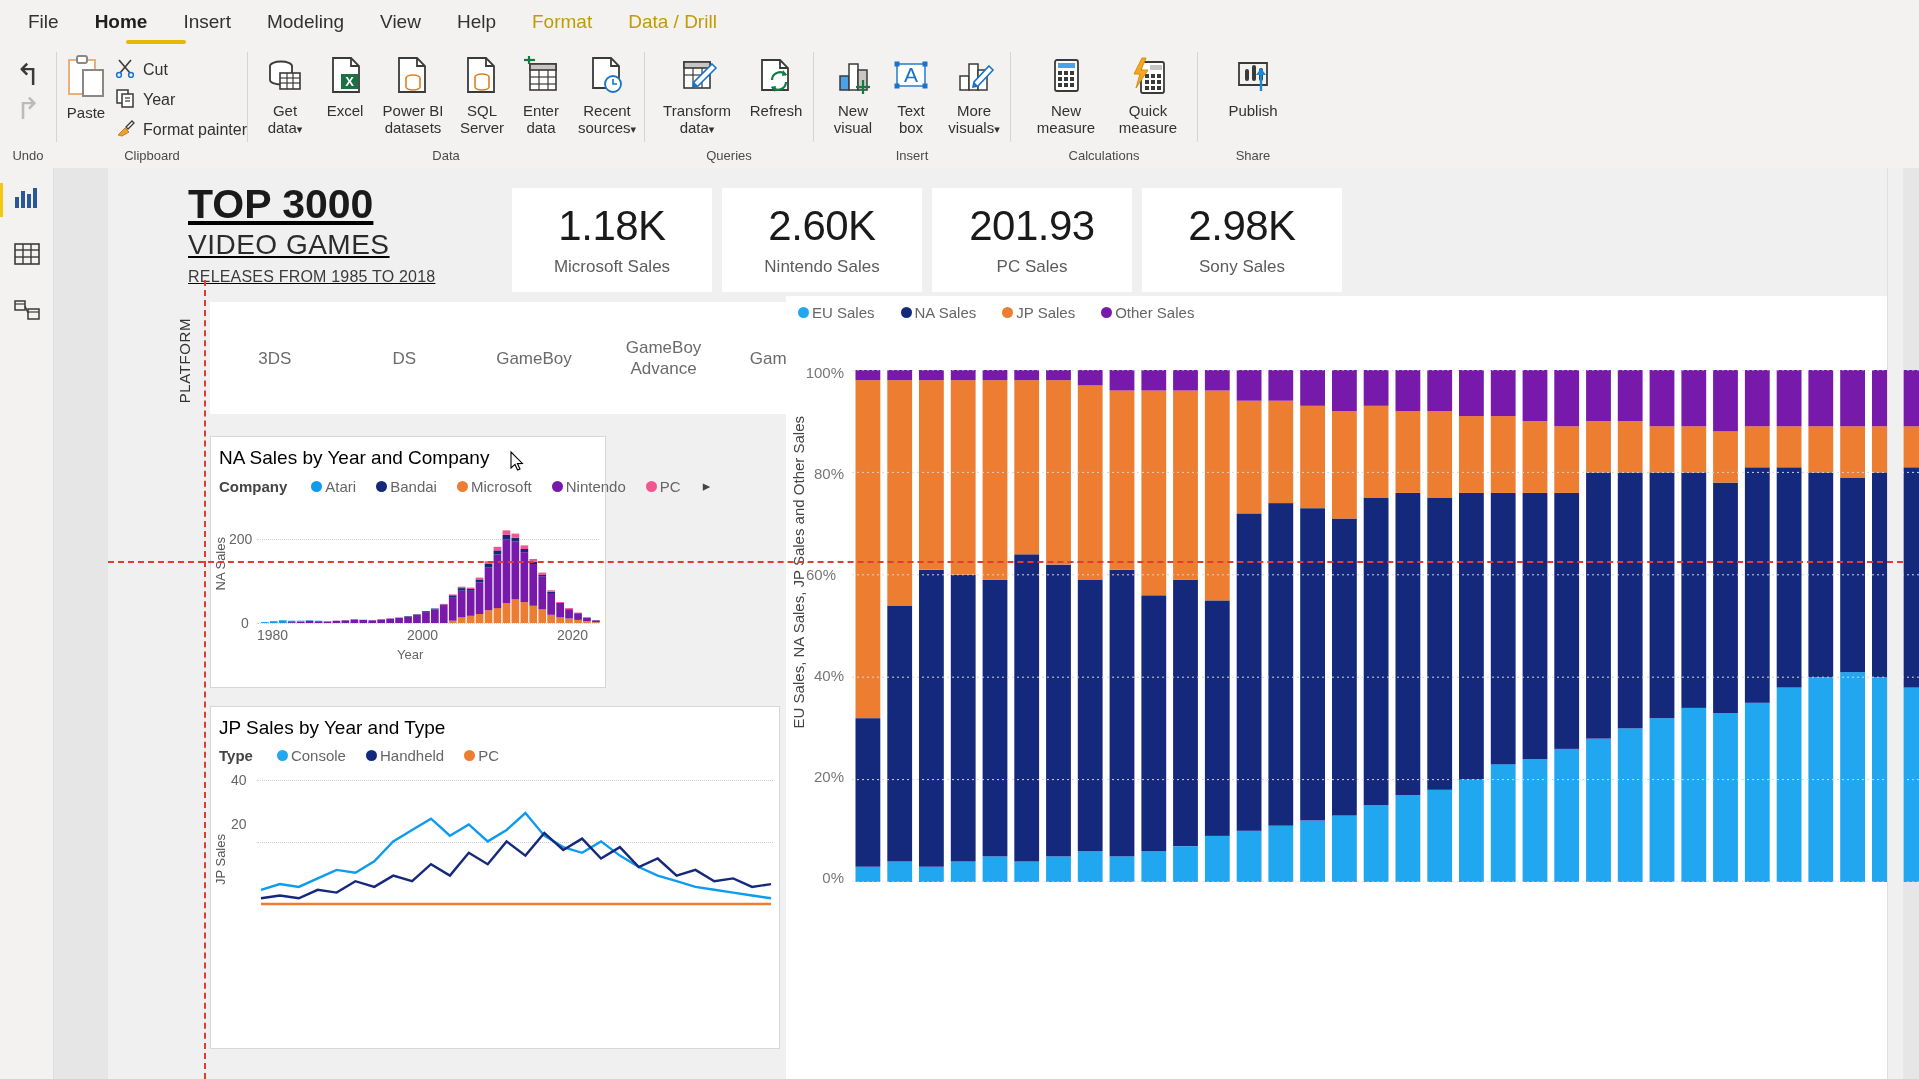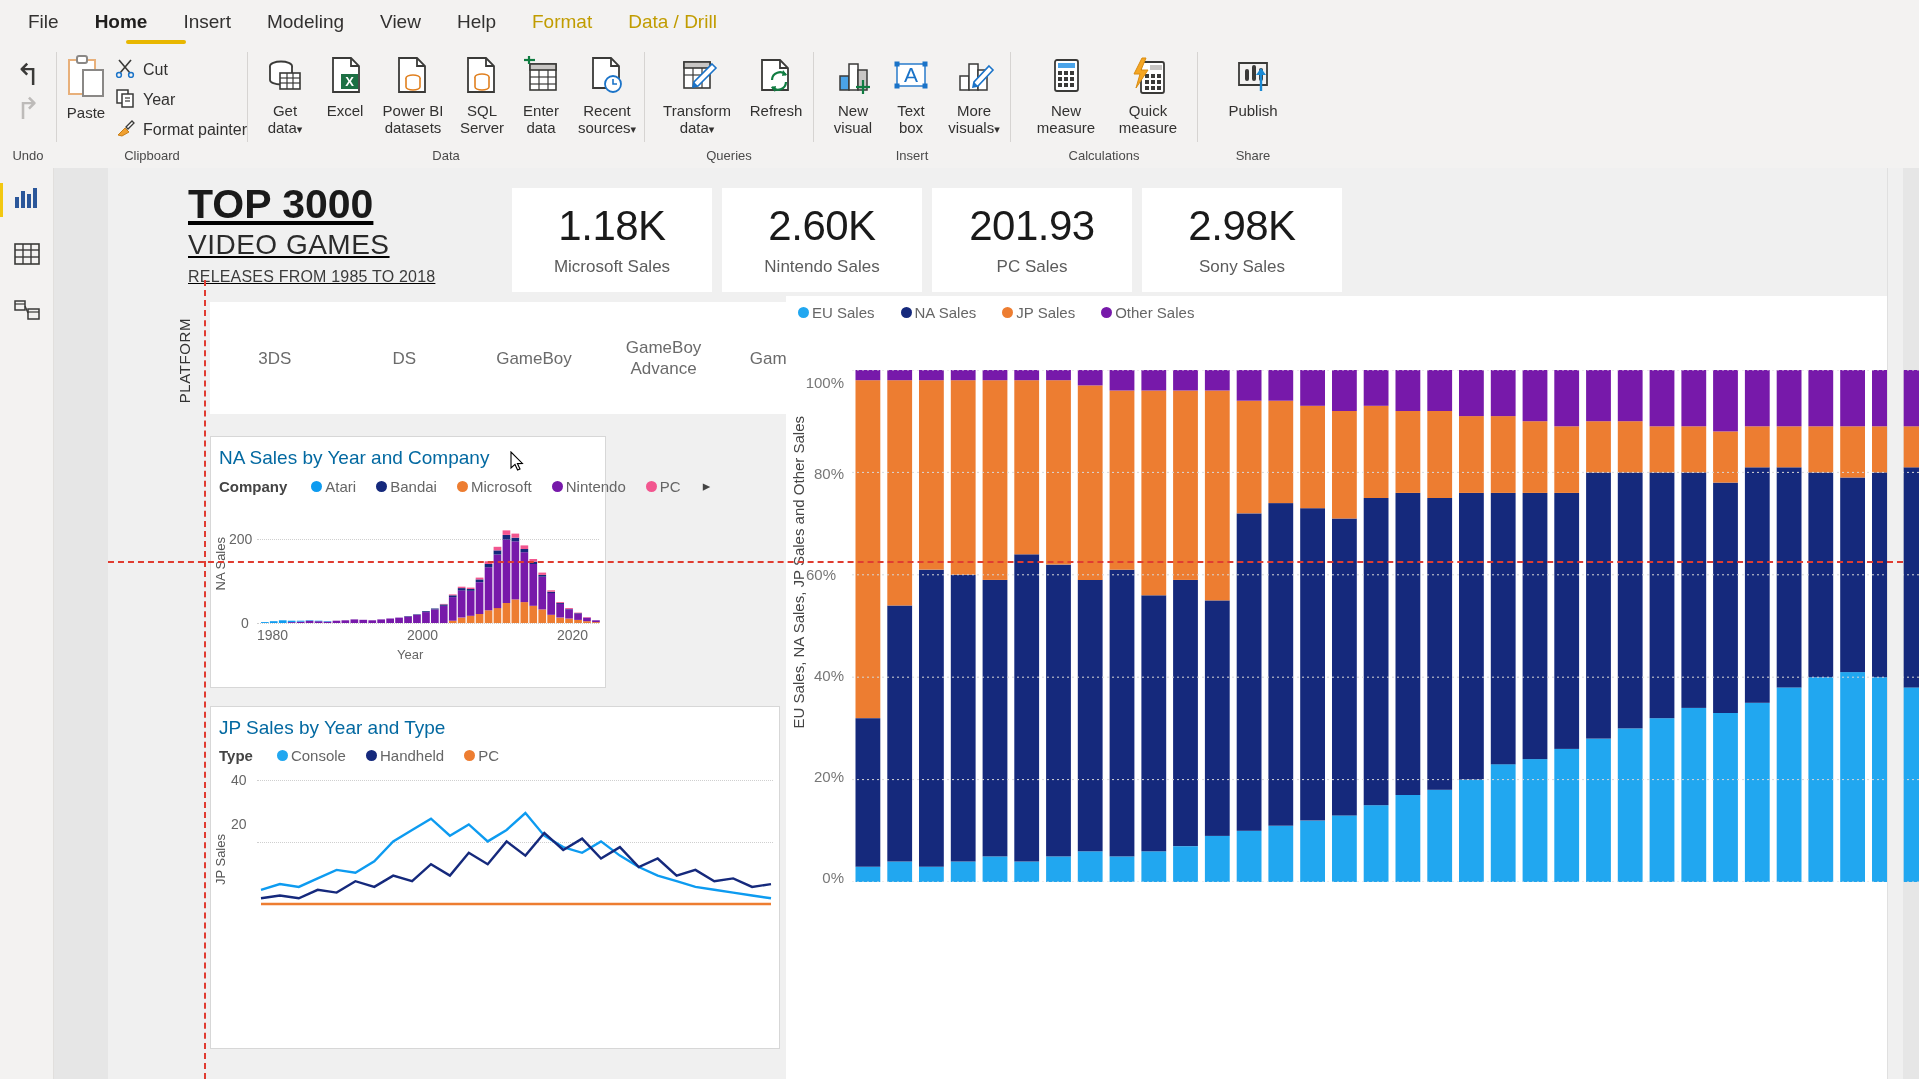--- a/index.html
+++ b/index.html
@@ -122,21 +122,21 @@
   .slicer-item {
     flex: 1; text-align: center; font-size: 17px; color: #6b6b6b; line-height: 21px;
   }
   .slicer-next { width: 36px; text-align: center; font-size: 30px; color: #555; font-weight: 300; }
 
   
   .vis-na {
     position: absolute; left: 102px; top: 268px; width: 396px; height: 252px;
     background: #ffffff; border: 1px solid #d7d7d7;
   }
-  .vis-title { font-size: 19px; color: #0369a1; padding: 10px 8px 0 8px; }
+  .vis-title { font-size: 19px; color: #000000; padding: 10px 8px 0 8px; }
   .legend { display: flex; align-items: center; gap: 20px; padding: 8px 0 0 8px; flex-wrap: nowrap; }
   .legend .ltitle { font-size: 15px; font-weight: bold; color: #444; margin-right: 4px; }
   .litem { display: flex; align-items: center; gap: 3px; }
   .dot { width: 11px; height: 11px; border-radius: 50%; display: inline-block; }
   .litem .lt { font-size: 15px; color: #666; }
   .leg-next { font-size: 15px; color: #444; margin-left: 2px; }
 
   .plot { position: relative; }
   .ax-ylabel {
     position: absolute; writing-mode: vertical-rl; transform: rotate(180deg);
@@ -744,21 +744,21 @@
           <span class="dot" style="background:#ed7d31"></span>
           <span class="lt">JP Sales</span>
           </span>
         <span class="litem" style="margin-left:6px;">
           <span class="dot" style="background:#7719aa"></span>
           <span class="lt">Other Sales</span>
           </span>
       </div>
       <div class="stack-ylabel">EU Sales, NA Sales, JP Sales and Other Sales</div>
       <div class="plot" style="position:absolute; left:0; top:74px; right:0; bottom:0;">
-        <span class="stack-tick" style="left:8px; top:-6px;margin-top:10px;">100%</span>
+        <span class="stack-tick" style="left:8px; top:-6px;">100%</span>
         <span class="stack-tick" style="left:8px; top:95px;">80%</span>
         <span class="stack-tick" style="left:0; top:196px;">60%</span>
         <span class="stack-tick" style="left:8px; top:297px;">40%</span>
         <span class="stack-tick" style="left:8px; top:398px;">20%</span>
         <span class="stack-tick" style="left:8px; top:499px;">0%</span>
         <svg id="stack-svg" width="1080" height="512" style="position:absolute;left:66px;top:0;">
             <rect x="3.5" y="496.6" width="24.8" height="15.4" fill="#21a7f0"></rect>
             <rect x="3.5" y="348.2" width="24.8" height="148.5" fill="#15297c"></rect>
             <rect x="3.5" y="10.2" width="24.8" height="337.9" fill="#ed7d31"></rect>
             <rect x="3.5" y="0.0" width="24.8" height="10.2" fill="#7719aa"></rect>

